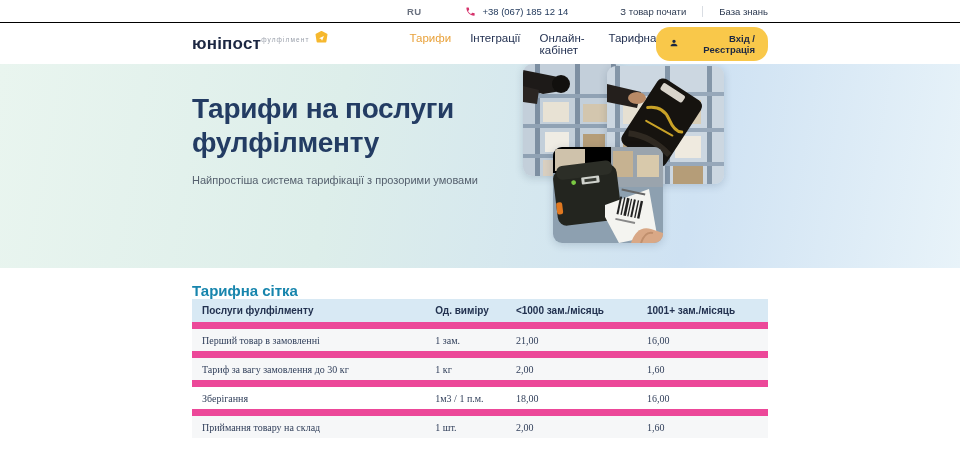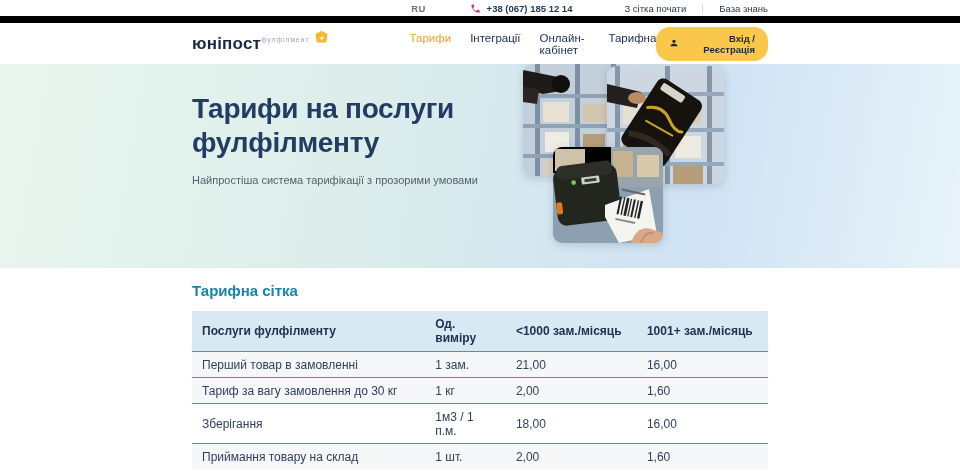--- a/index.html
+++ b/index.html
@@ -2,24 +2,24 @@
 <html><head>
 <meta charset="utf-8">
 <style>
   * { margin:0; padding:0; box-sizing:border-box; }
   html,body { background:#fff; }
   body { font-family:"Liberation Sans", sans-serif; color:#233a5c; width:960px; }
   .page { width:960px; min-height:475px; background:#fff; }
   .container { width:576px; margin:0 auto; }
 
   
-  .topbar { height:23px; background:#fff; border-bottom:7px solid #000000; }
+  .topbar { height:23px; background:#fff; border-bottom:1px solid #000000; }
   .topbar-inner { height:100%; display:flex; align-items:center; justify-content:flex-end; font-size:9.5px; }
   .lang { color:#6b7280; font-weight:700; cursor:pointer; letter-spacing:.3px; }
-  .phone { display:flex; align-items:center; gap:6px; margin-left:44px; font-weight:700; color:#233a5c; cursor:pointer; }
+  .phone { display:flex; align-items:center; gap:6px; margin-left:44px; font-weight:400; color:#233a5c; cursor:pointer; }
   .phone svg { display:block; }
   .tb-link { color:#2b3950; text-decoration:none; margin-left:52px; }
   .tb-divider { width:1px; height:11px; background:#d9dde3; margin:0 16px; }
   .tb-link2 { color:#2b3950; text-decoration:none; }
 
   
   .nav { height:41px; background:#fff; }
   .nav-inner { height:100%; display:flex; align-items:center; }
   .logo { display:flex; flex-direction:row; line-height:1; cursor:pointer; position:relative; padding-right:18px; }
   .logo-word { font-size:17px; font-weight:800; color:#1c2742; letter-spacing:.2px; }
@@ -37,46 +37,46 @@
   .hero-sub { margin-top:14px; font-size:11px; color:#55606e; }
   .photo { position:absolute; border-radius:9px; overflow:hidden; box-shadow:0 2px 8px rgba(30,50,80,.18); }
   .photo svg { display:block; }
   .photo-a { left:331px; top:0; z-index:1; }
   .photo-b { left:415px; top:2px; z-index:2; }
   .photo-c { left:361px; top:83px; z-index:3; }
 
   
   .section-heading { font-size:15px; font-weight:700; color:#1785ad; }
   .pricing-heading { margin-top:14px; }
-  .pricing-table { width:100%; border-collapse:collapse; table-layout:fixed; margin-top:12px; font-size:12px; }
+  .pricing-table { width:100%; border-collapse:collapse; table-layout:fixed; font-size:10px; }
   .pricing-table col.c1 { width:40.5%; }
   .pricing-table col.c2 { width:14%; }
   .pricing-table col.c3 { width:22.75%; }
   .pricing-table col.c4 { width:22.75%; }
   .pricing-table th { background:#d8e9f4; text-align:left; font-weight:700; color:#22314f; padding:6px 10px; }
-  .pricing-table td { padding:5.5px 10px; color:#33415c; border-top:1px solid #ec4899; }
+  .pricing-table td { padding:5.5px 10px; color:#33415c; border-top:7px solid #ec4899;font-family:Liberation Serif, serif; }
   .pricing-table tr.odd td { background:#f6f7f8; }
 </style>
 </head>
 <body>
 
 <div class="page">
 
   <header class="topbar">
     <div class="container topbar-inner">
       <span class="lang">RU</span>
       <span class="phone">
         <span>
           <svg width="11" height="11" viewBox="0 0 24 24">
               <path fill="#d6336c" d="M6.62 10.79c1.44 2.83 3.76 5.14 6.59 6.59l2.2-2.2c.27-.27.67-.36 1.02-.24 1.12.37 2.33.57 3.57.57.55 0 1 .45 1 1V20c0 .55-.45 1-1 1-9.39 0-17-7.61-17-17 0-.55.45-1 1-1h3.5c.55 0 1 .45 1 1 0 1.25.2 2.45.57 3.57.11.35.03.74-.25 1.02l-2.2 2.2z"></path>
             </svg>
         </span>
         <span>+38 (067) 185 12 14</span>
       </span>
-      <a href="#" class="tb-link">З сітка почати</a>
+      <a href="#" class="tb-link">З товар почати</a>
       <span class="tb-divider"></span>
       <a href="#" class="tb-link2">База знань</a>
     </div>
   </header>
 
   <nav class="nav">
     <div class="container nav-inner">
       <div class="logo">
         <span class="logo-word">юніпост</span>
         <span class="logo-icon">

